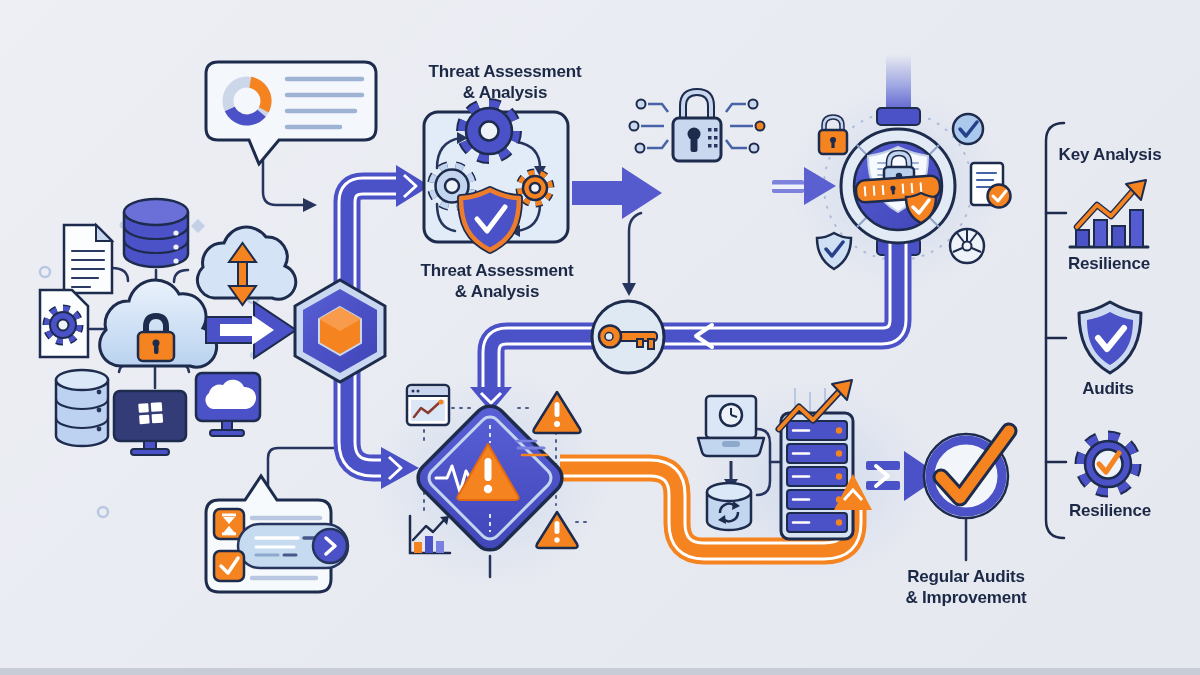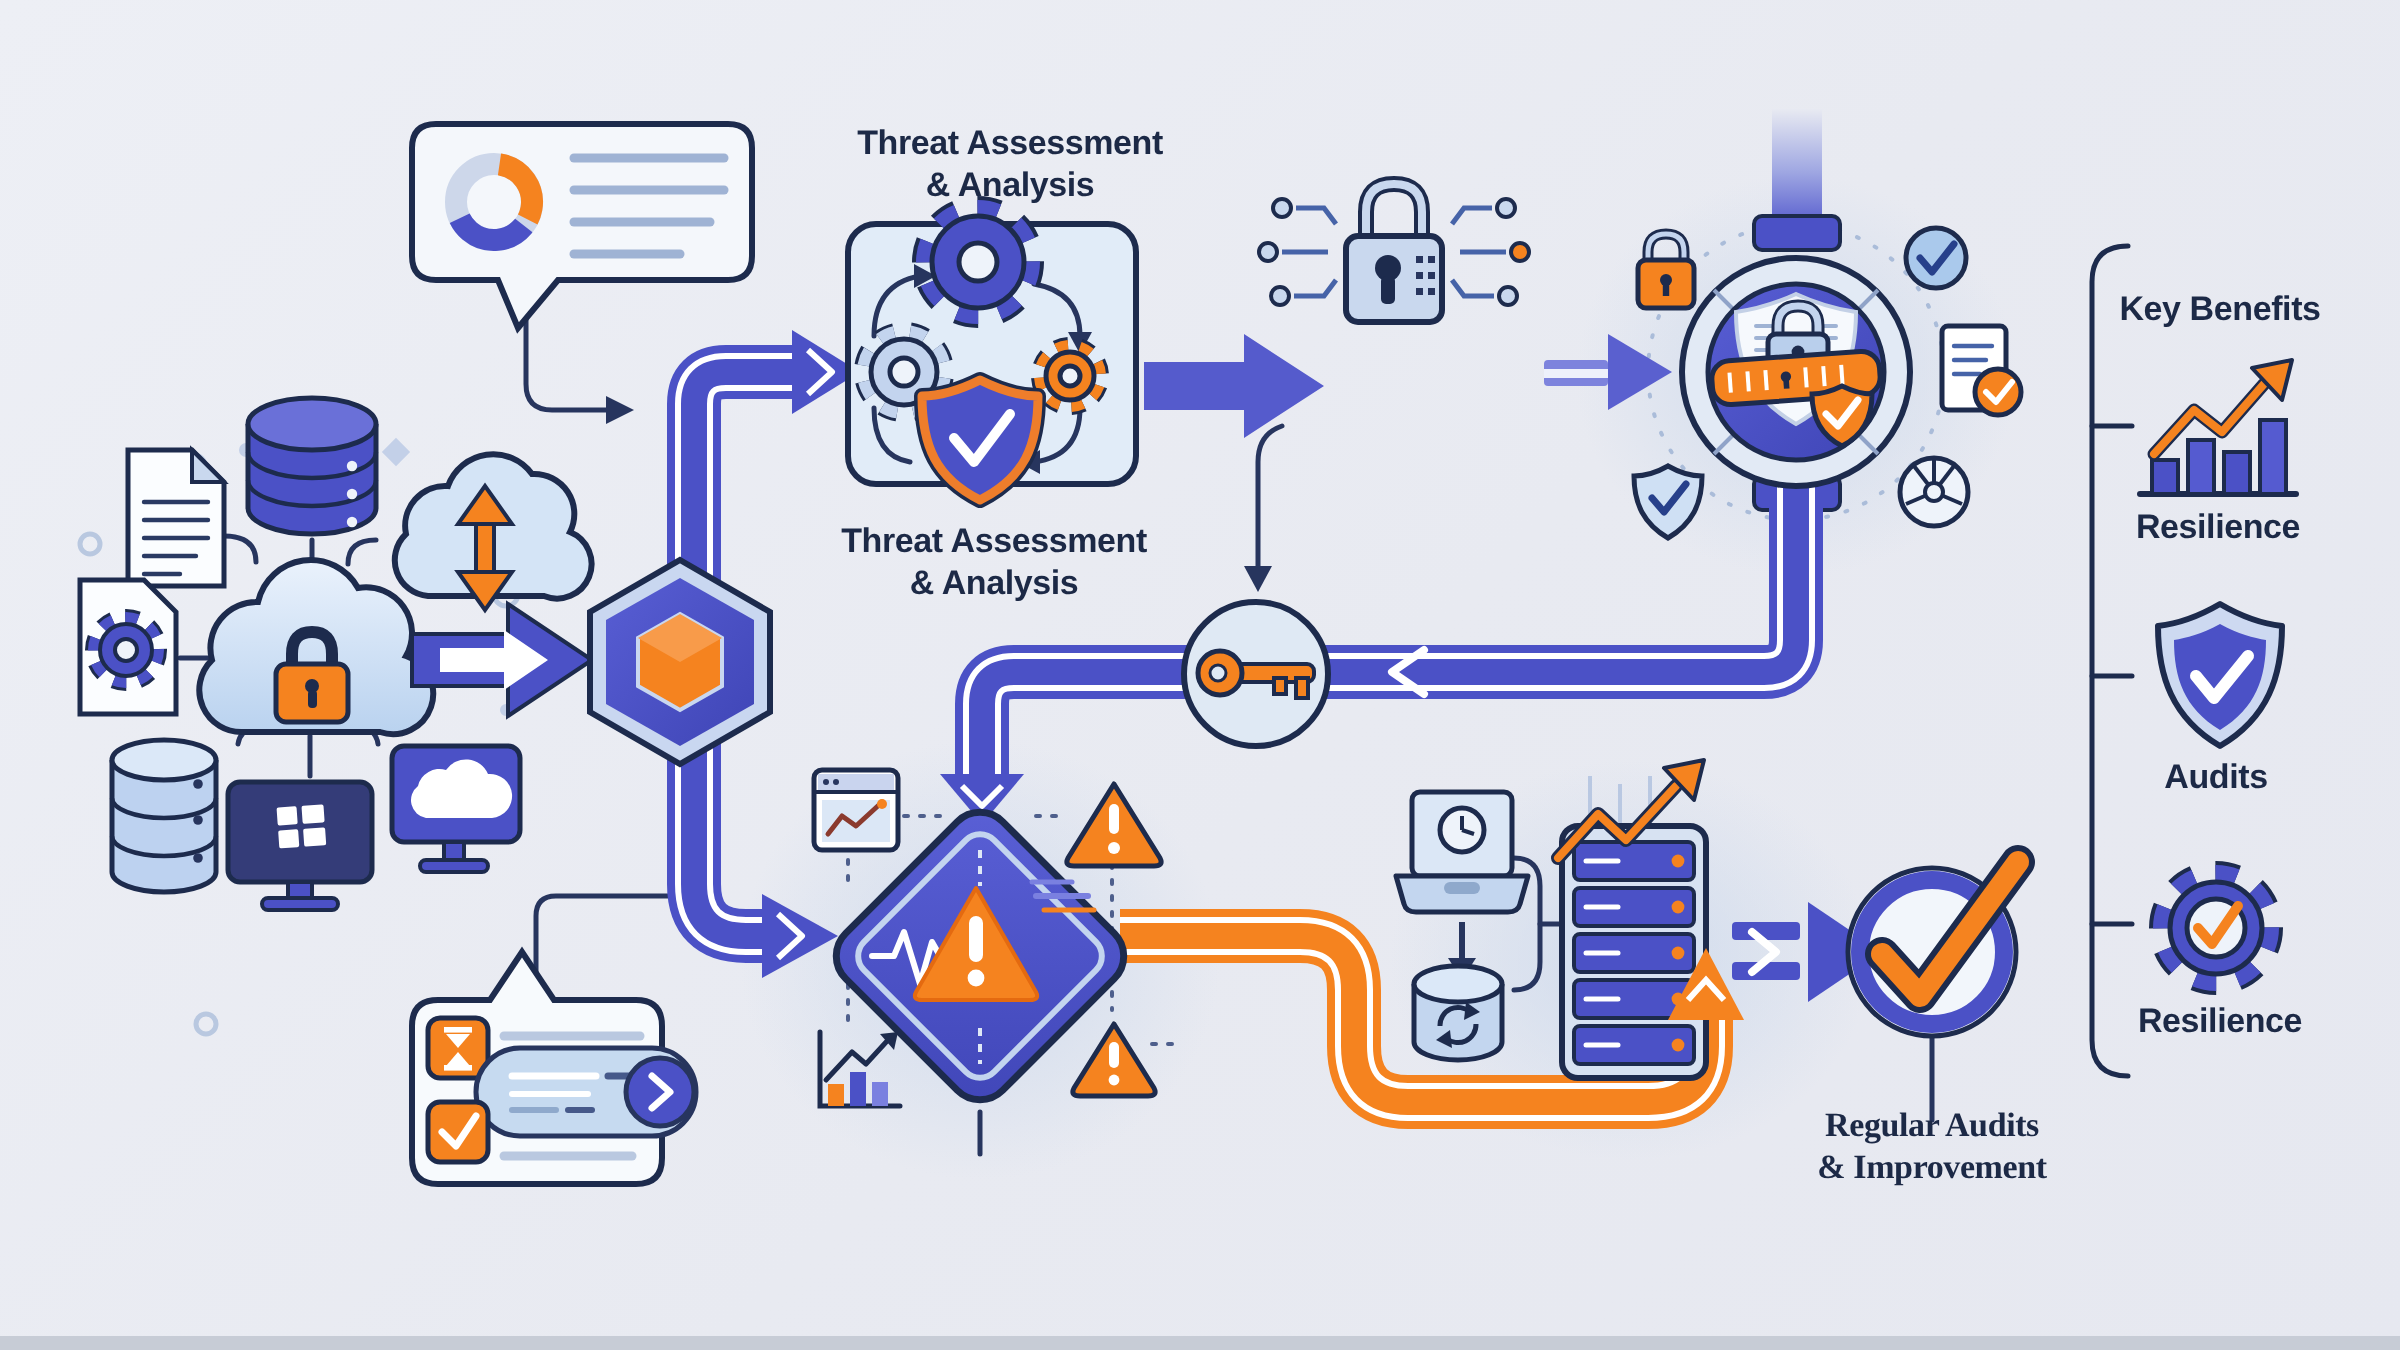--- a/index.html
+++ b/index.html
@@ -554,21 +554,21 @@
     <circle cx="1108" cy="464" r="23" fill="#4b51c6" stroke="#1d2b4d" stroke-width="2.5"></circle>
     <circle cx="1108" cy="464" r="14.5" fill="#eef3fa" stroke="#1d2b4d" stroke-width="2.5"></circle>
     <polyline points="1099,464 1106,472 1119,453" fill="none" stroke="#f5831f" stroke-width="5" stroke-linecap="round" stroke-linejoin="round"></polyline>
   </g>
 </svg>
 
 <div class="label" style="left:395px;top:61px;width:220px;">Threat Assessment
 &amp; Analysis</div>
 <div class="label" style="left:387px;top:260px;width:220px;">Threat Assessment
 &amp; Analysis</div>
-<div class="label" style="left:866px;top:552px;width:200px;font-family:Liberation Serif, serif;">Regular Audits
+<div class="label" style="left:866px;top:566px;width:200px;">Regular Audits
 &amp; Improvement</div>
-<div class="label" style="left:1040px;top:144px;width:140px;">Key Benefits</div>
+<div class="label" style="left:1040px;top:144px;width:140px;">Key Analysis</div>
 <div class="label small" style="left:1044px;top:253px;width:130px;">Resilience</div>
 <div class="label small" style="left:1043px;top:378px;width:130px;">Audits</div>
 <div class="label small" style="left:1045px;top:500px;width:130px;">Resilience</div>
 
 <div class="bottom-strip"></div>
 </div>
 
 </body></html>

